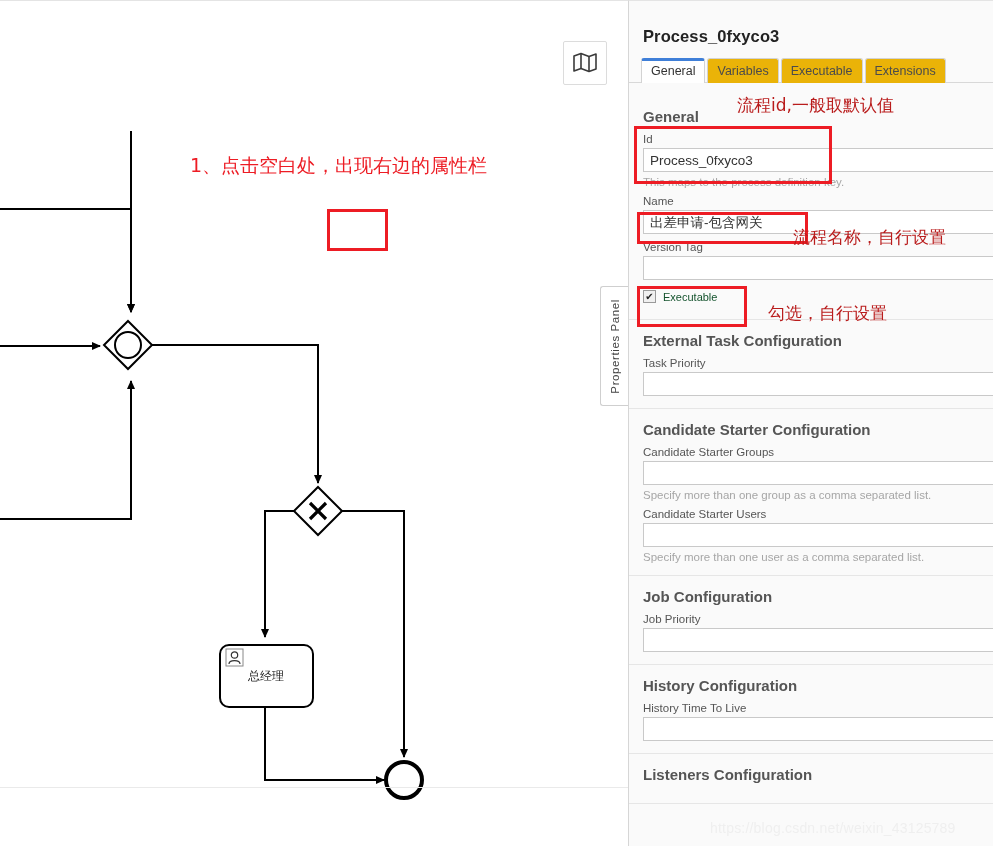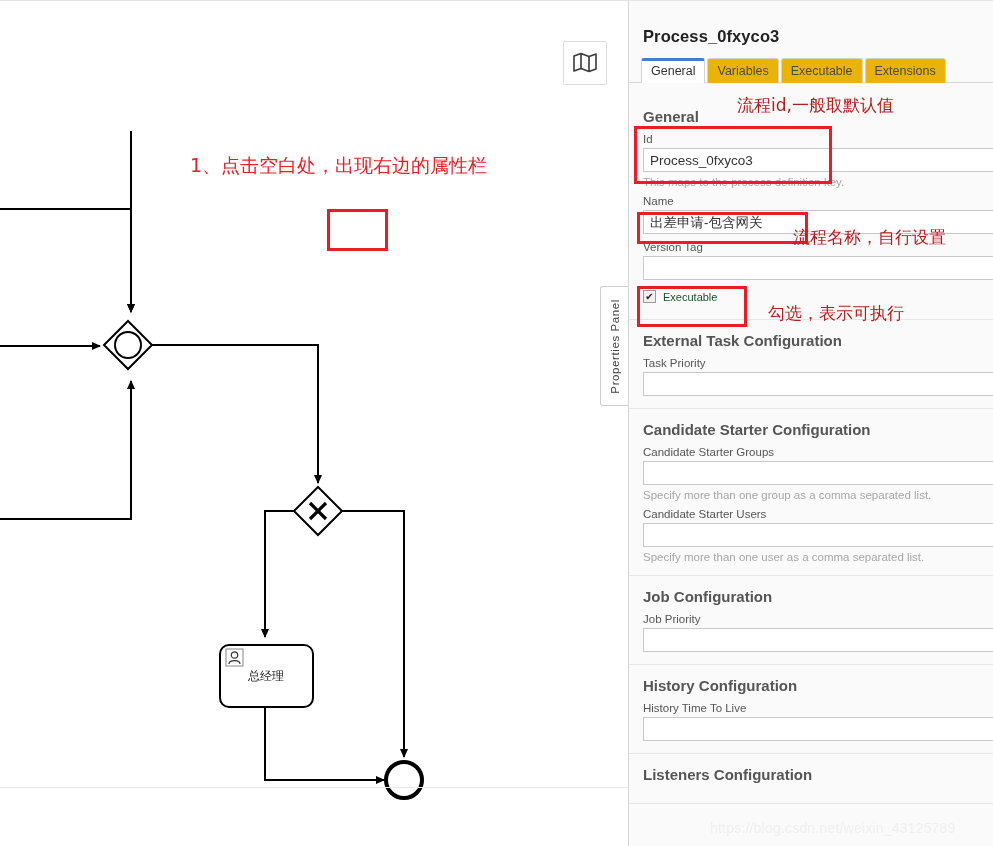--- a/index.html
+++ b/index.html
@@ -243,16 +243,16 @@
     </div>
   </div>
 
   <div class="anno-rect" style="left:634px;top:126px;width:198px;height:58px;"></div>
   <div class="anno-text-panel" style="left:737px;top:94px;">流程id,一般取默认值</div>
 
   <div class="anno-rect" style="left:637px;top:212px;width:171px;height:32px;"></div>
   <div class="anno-text-panel" style="left:793px;top:198px;margin-top:28px;">流程名称，自行设置</div>
 
   <div class="anno-rect" style="left:637px;top:286px;width:110px;height:41px;"></div>
-  <div class="anno-text-panel" style="left:768px;top:302px;">勾选，表示可执行</div>
+  <div class="anno-text-panel" style="left:768px;top:302px;">勾选，自行设置</div>
 
   <div class="watermark">https://blog.csdn.net/weixin_43125789</div>
 </div>
 
 </body></html>

